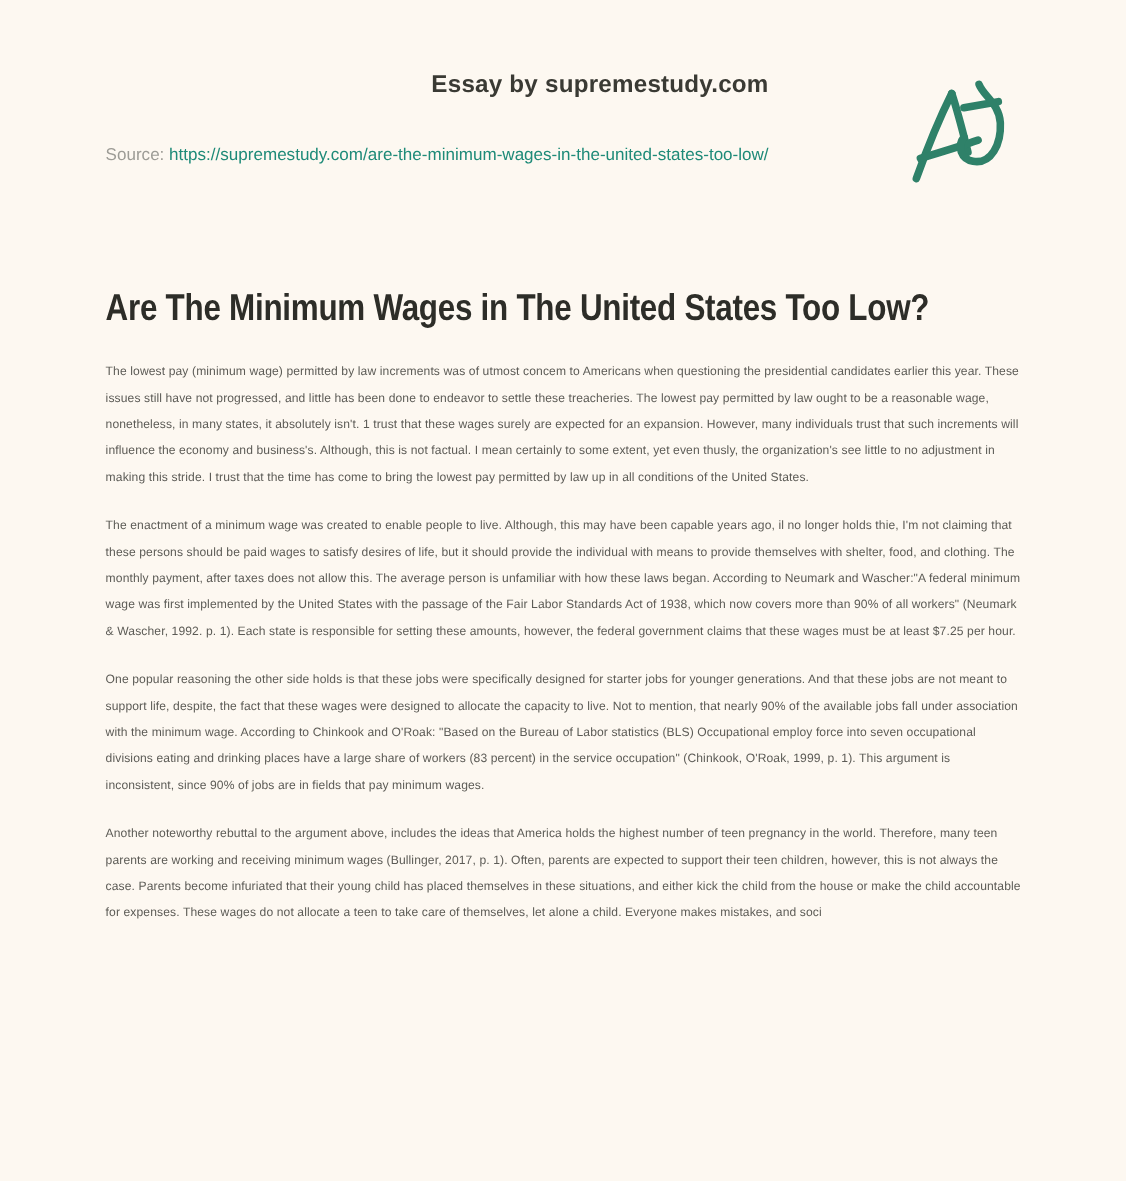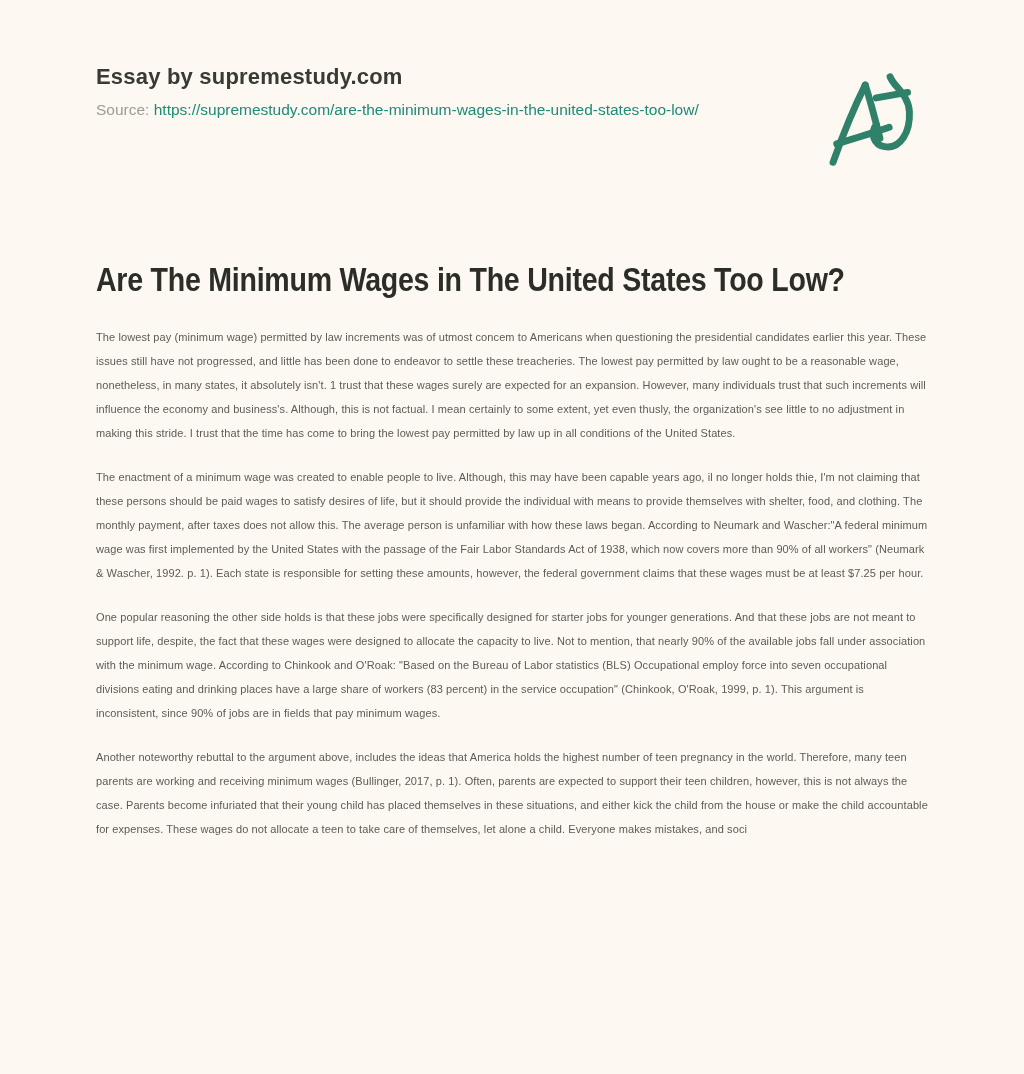--- a/index.html
+++ b/index.html
@@ -19,29 +19,30 @@
     padding: 64px 96px 0 96px;
     position: relative;
   }
   .header-row {
     display: flex;
     justify-content: space-between;
     align-items: flex-start;
   }
   .header-left {
     max-width: 648px;
+    text-align: right;
   }
   .essay-by {
     font-size: 22px;
     font-weight: bold;
     color: #3a3a34;
     letter-spacing: 0.2px;
   }
   .source-line {
-    margin-top: 6px;
+    margin-top: 37px;
     font-size: 15.5px;
     line-height: 27px;
     overflow-wrap: anywhere;
   }
   .source-label {
     color: #9d9c96;
   }
   .source-link {
     color: #1e8a78;
     text-decoration: none;

